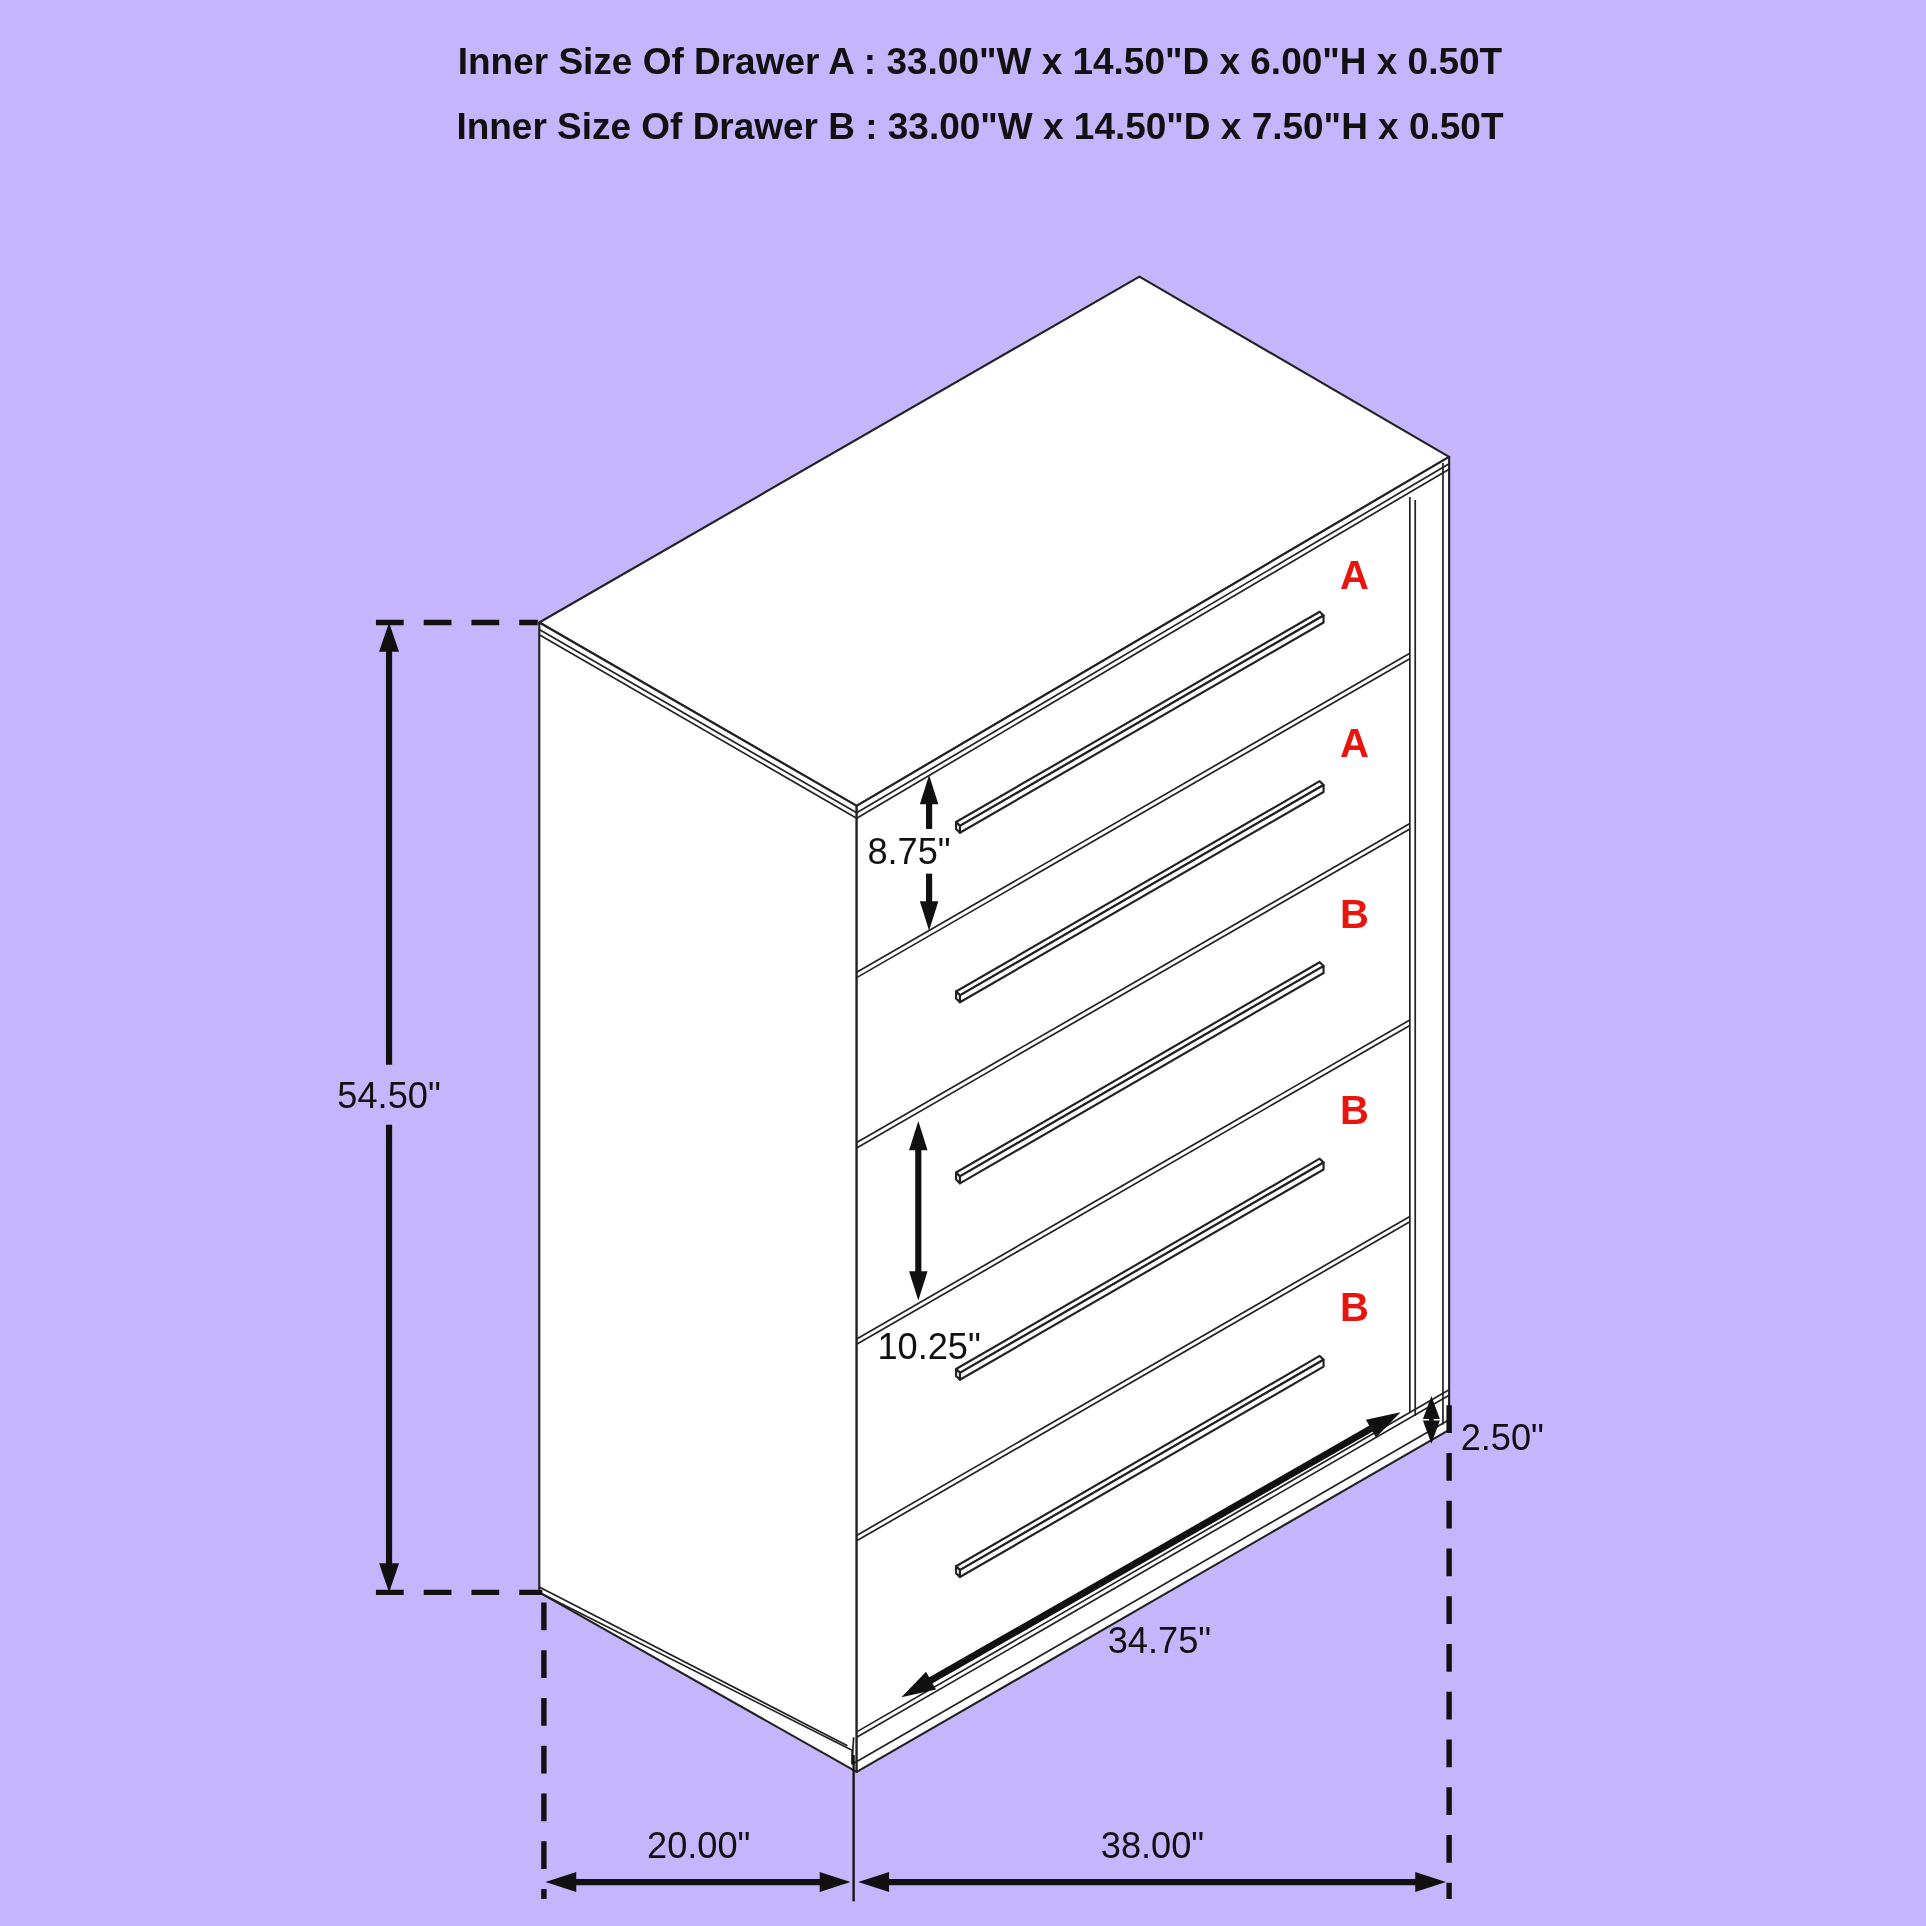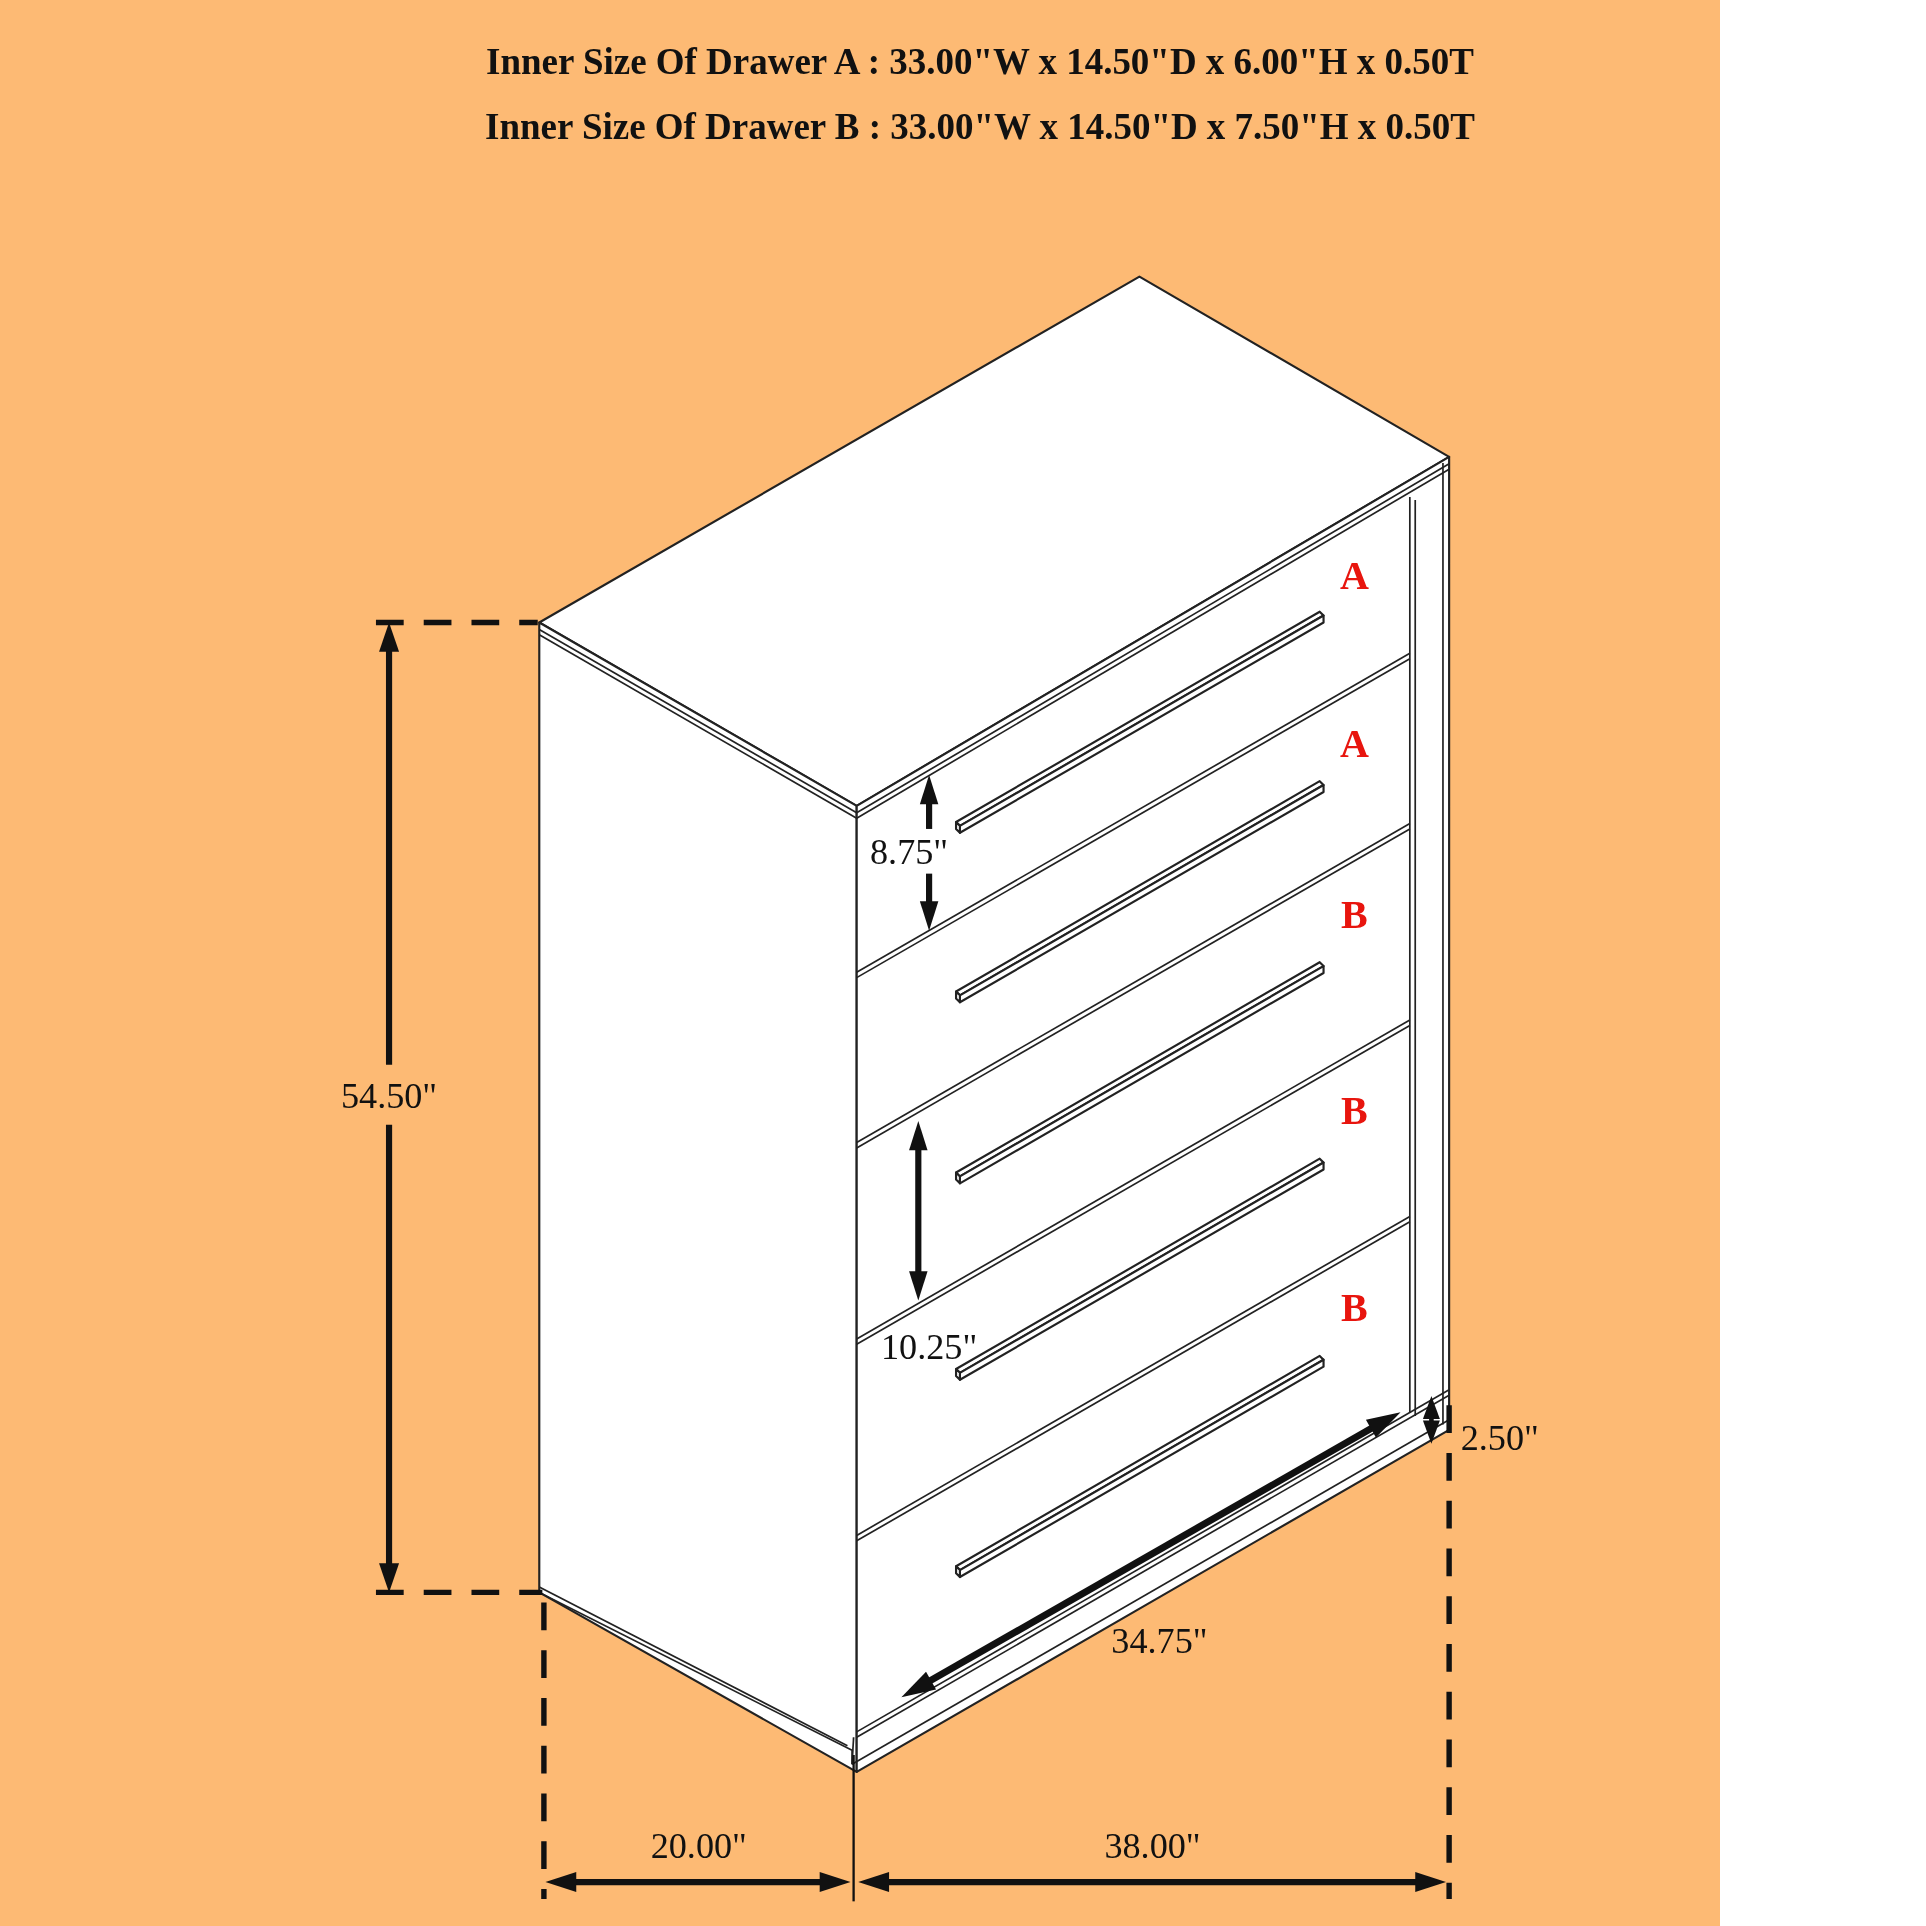--- a/index.html
+++ b/index.html
@@ -1,17 +1,17 @@
 <!DOCTYPE html>
 <html style="font-size:12.3px"><head>
 <meta charset="utf-8">
 <style>
   html,body{margin:0;padding:0;background:#ffffff;}
-  .page{width:1720px;height:1926px;position:relative;background:#fdba74;
-        font-family:Liberation Serif, serif;}
+  .page{width:1926px;height:1926px;position:relative;background:#c4b5fd;
+        font-family:Liberation Sans, sans-serif;}
   svg{display:block;}
   .ttl{font-size:48px;font-weight:bold;fill:#111;}
   .dim{font-size:47px;fill:#111;}
   .redlbl{font-size:52px;font-weight:bold;}
   .face{fill:#ffffff;stroke:#222;stroke-width:2.8;stroke-linejoin:round;}
   .thin{stroke:#222;stroke-width:2.2;fill:none;}
   .dash{stroke:#111;stroke-width:7;fill:none;stroke-dasharray:36 26;}
   .dline{stroke:#111;stroke-width:8;fill:none;}
   .dthin{stroke:#111;stroke-width:3;fill:none;}
   .ah{fill:#111;stroke:none;}

